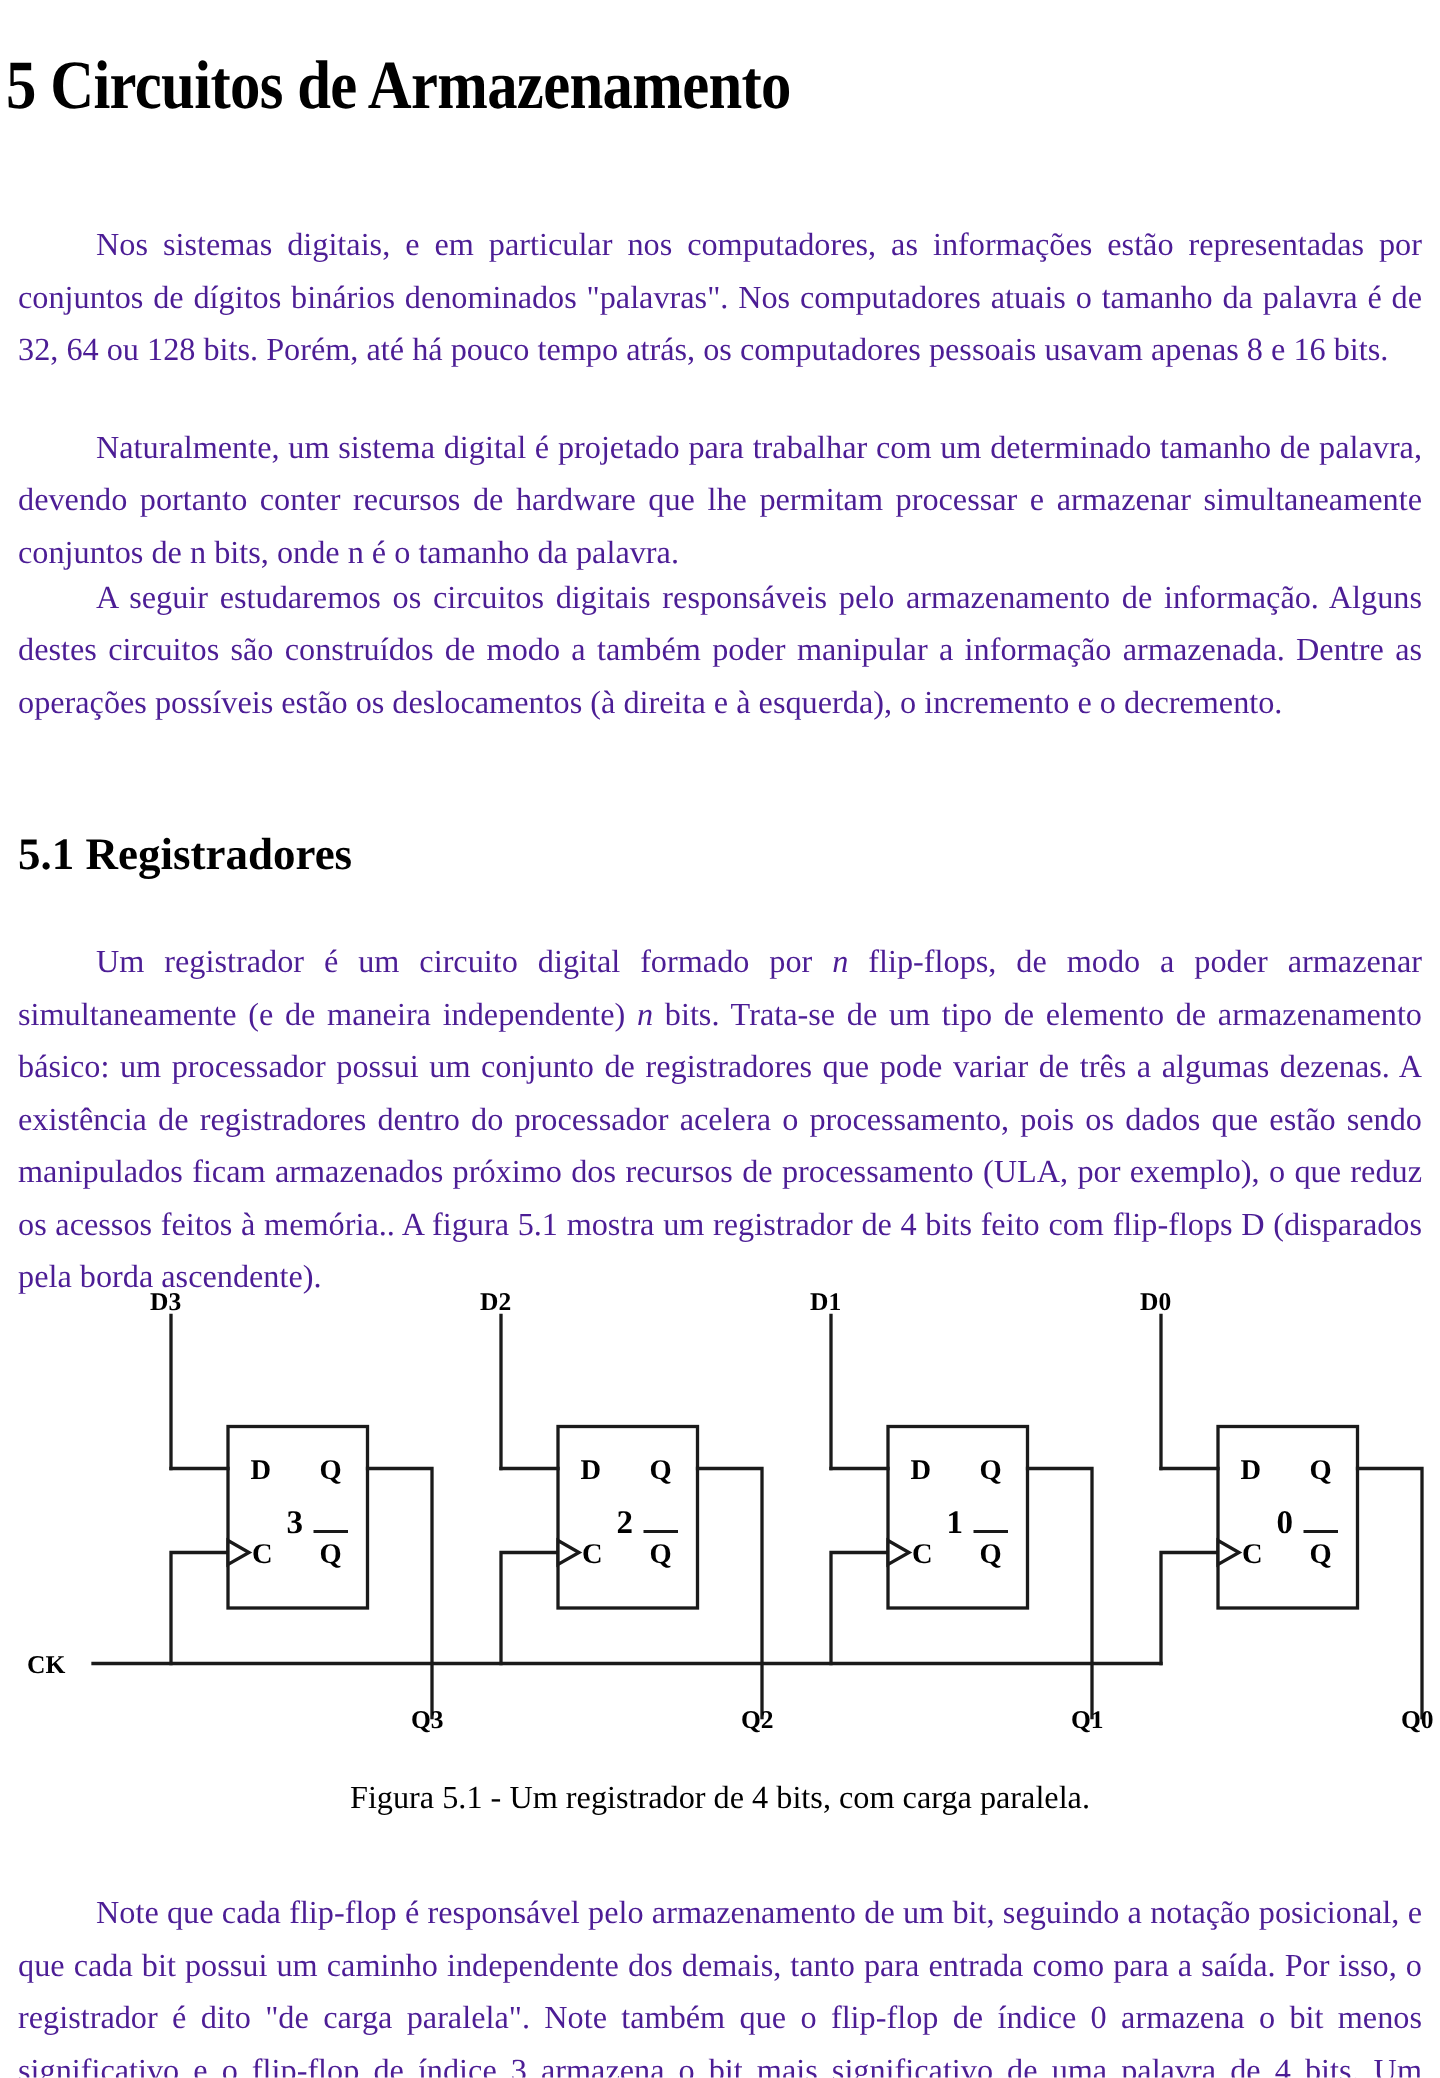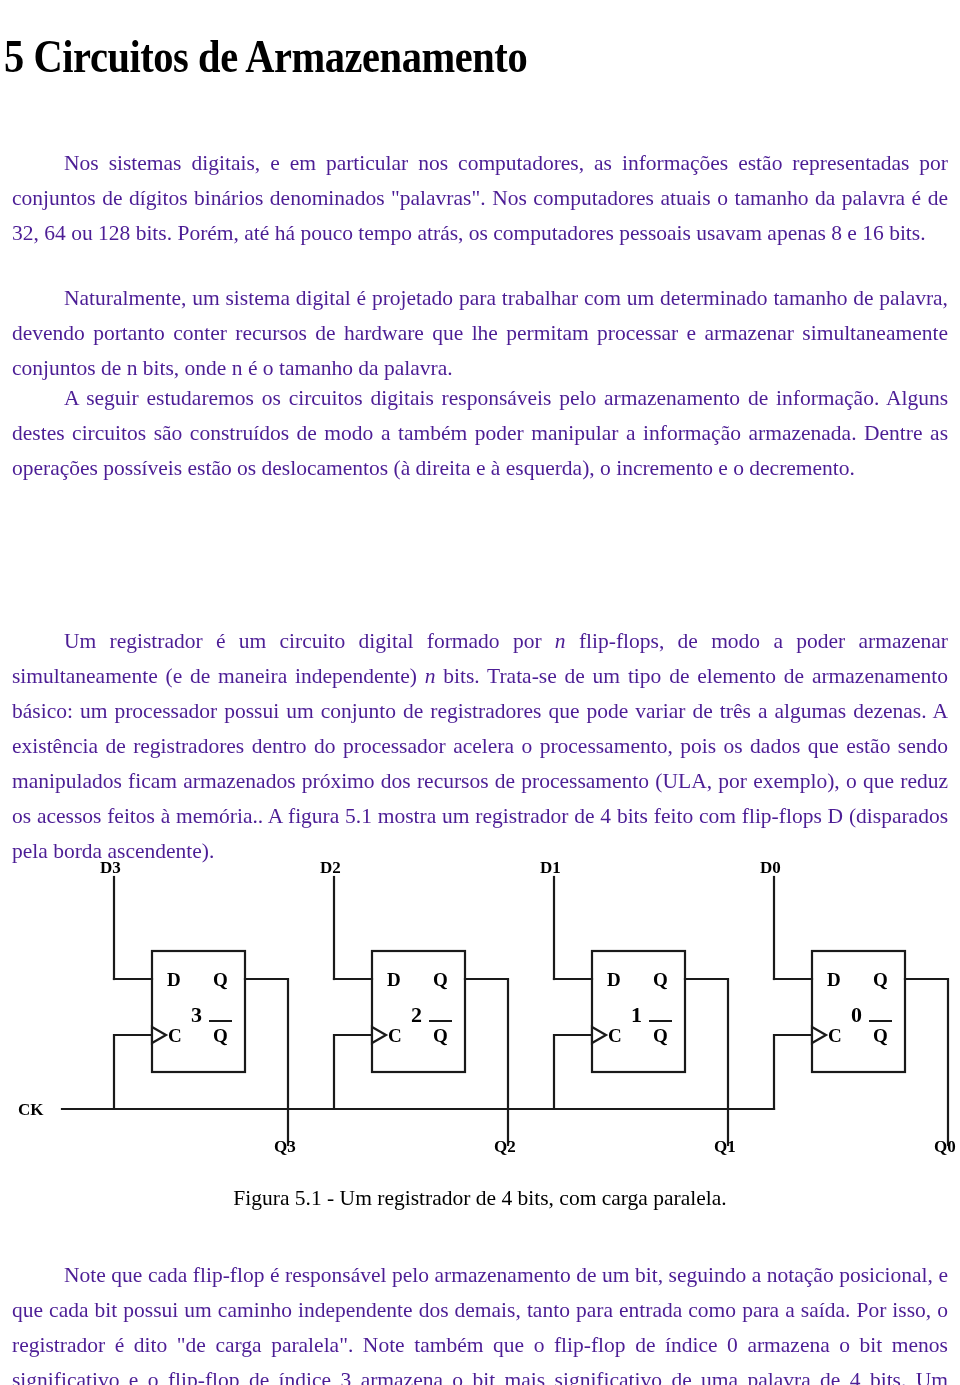--- a/index.html
+++ b/index.html
@@ -111,20 +111,21 @@
 <div class="page">
 
   <h1 class="doc-title">5 Circuitos de Armazenamento</h1>
 
   <p class="para p1"><span class="indent"></span><span>Nos sistemas digitais, e em particular nos computadores, as informações estão representadas por conjuntos de dígitos binários denominados "palavras". Nos computadores atuais o tamanho da palavra é de 32, 64 ou 128 bits. Porém, até há pouco tempo atrás, os computadores pessoais usavam apenas 8 e 16 bits.</span></p>
 
   <p class="para p3"><span class="indent"></span><span>A seguir estudaremos os circuitos digitais responsáveis pelo armazenamento de informação. Alguns destes circuitos são construídos de modo a também poder manipular a informação armazenada. Dentre as operações possíveis estão os deslocamentos (à direita e à esquerda), o incremento e o decremento.</span></p>
 
   <p class="para p2"><span class="indent"></span><span>Naturalmente, um sistema digital é projetado para trabalhar com um determinado tamanho de palavra, devendo portanto conter recursos de hardware que lhe permitam processar e armazenar simultaneamente conjuntos de n bits, onde n é o tamanho da palavra.</span></p>
 
+  <h2 class="sec-title">5.1 Registradores</h2>
 
   <p class="para p4"><span class="indent"></span><span>Um </span><b>registrador</b><span> é um circuito digital formado por </span><i>n</i><span> flip-flops, de modo a poder armazenar simultaneamente (e de maneira independente) </span><i>n</i><span> bits. Trata-se de um tipo de elemento de armazenamento básico: um processador possui um conjunto de registradores que pode variar de três a algumas dezenas. A existência de registradores dentro do processador acelera o processamento, pois os dados que estão sendo manipulados ficam armazenados próximo dos recursos de processamento (ULA, por exemplo), o que reduz os acessos feitos à memória.. A figura 5.1 mostra um registrador de 4 bits feito com flip-flops D (disparados pela borda ascendente).</span></p>
 
   <div class="figure-wrap">
     <svg class="figure-svg" width="960" height="330" viewBox="0 0 960 330">
 
       <g stroke="#1a1a1a" stroke-width="2.2" fill="none" stroke-linecap="square">
 
         <path d="M 114 22 L 114 124"></path>
         <path d="M 114 124 L 152 124"></path>

